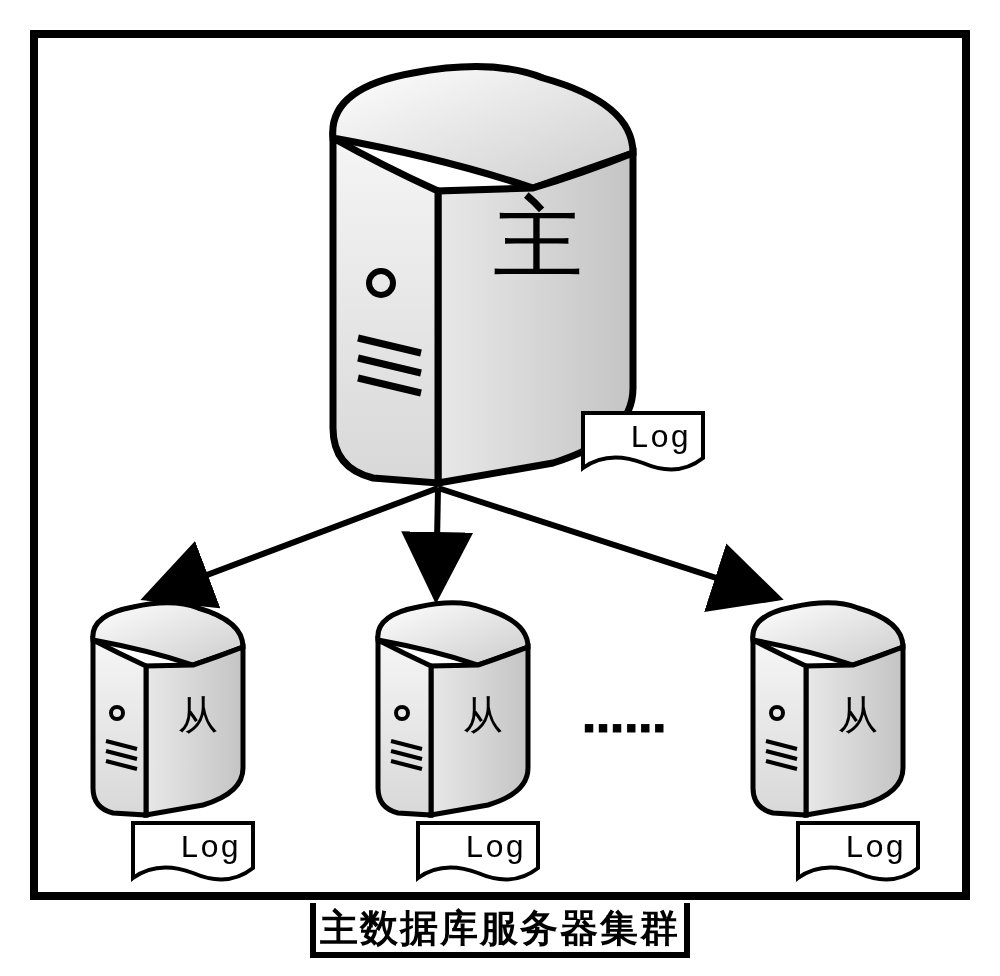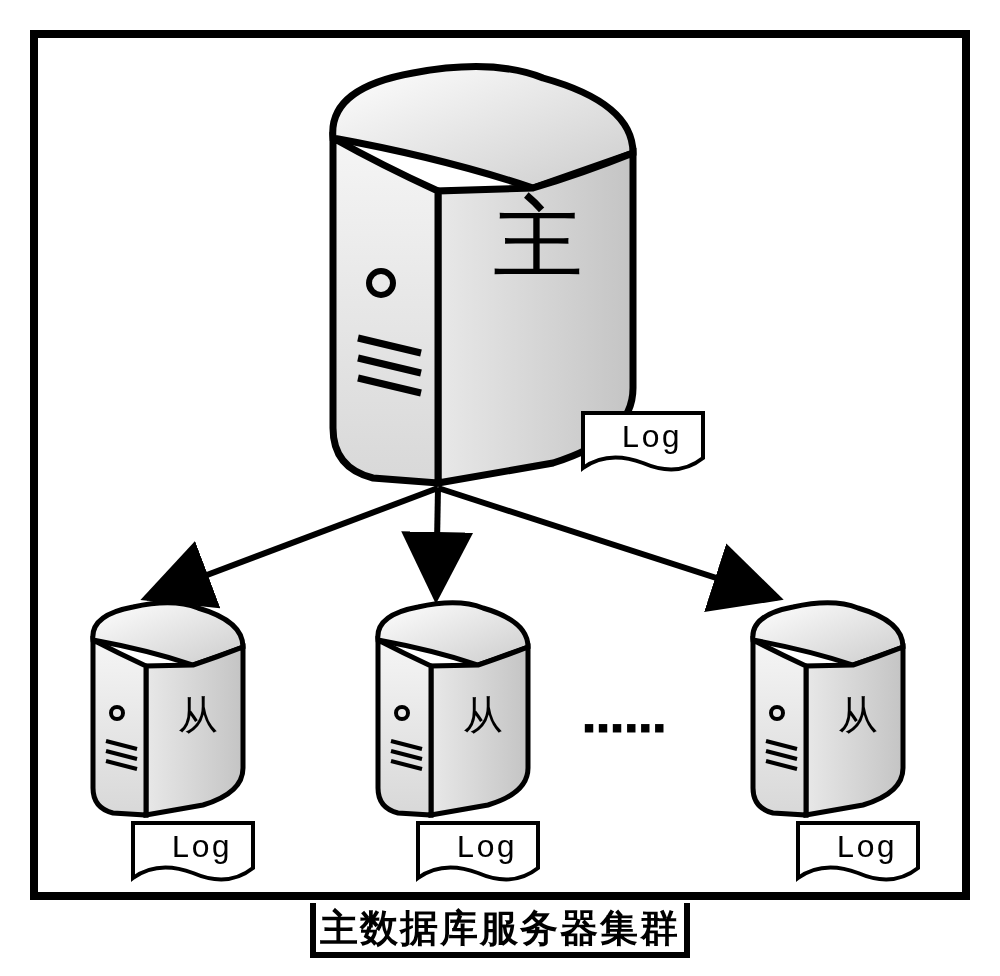--- a/index.html
+++ b/index.html
@@ -44,21 +44,21 @@
   }
   .log-doc {
     position: absolute;
     width: 130px;
     height: 70px;
   }
   .log-doc svg { width: 100%; height: 100%; display: block; }
   .log-text {
     position: absolute;
     top: 12px;
-    left: 8px;
+    left: 17px;
     width: 100%;
     text-align: center;
     font-family: "Courier New", monospace;
     font-size: 32px;
     letter-spacing: 1px;
   }
   .arrow {
     position: absolute;
     left: 0;
     top: 0;

